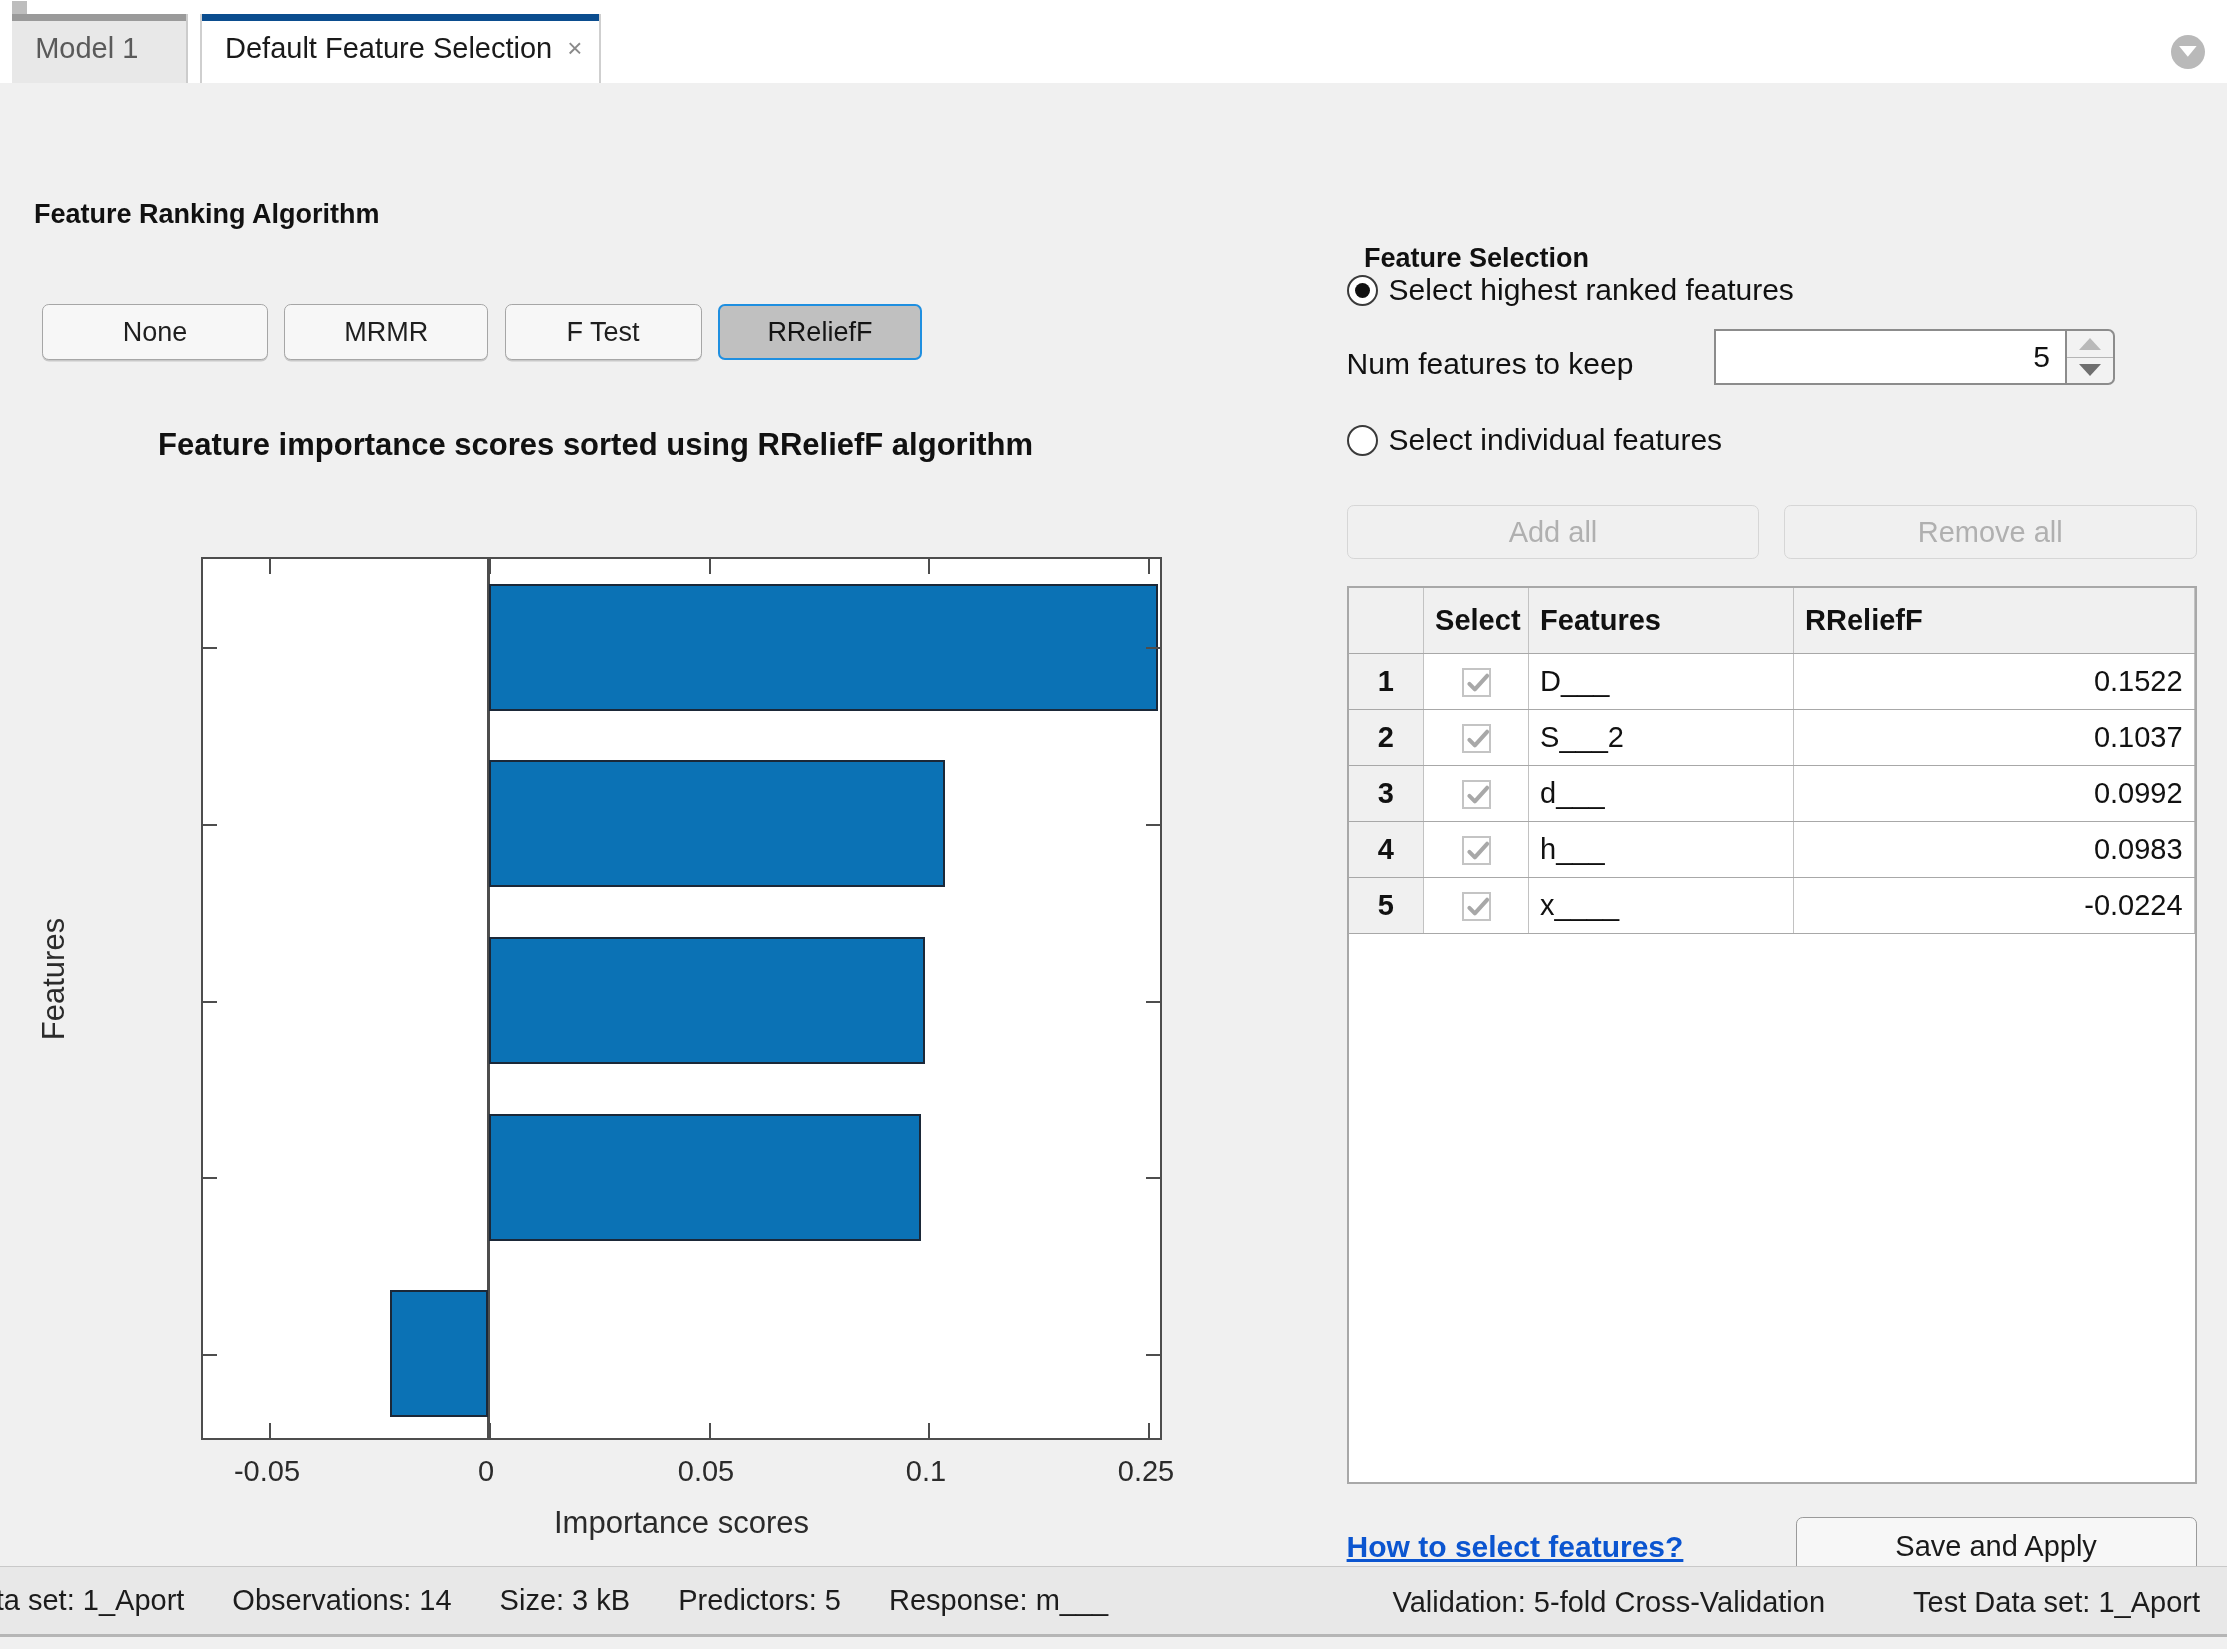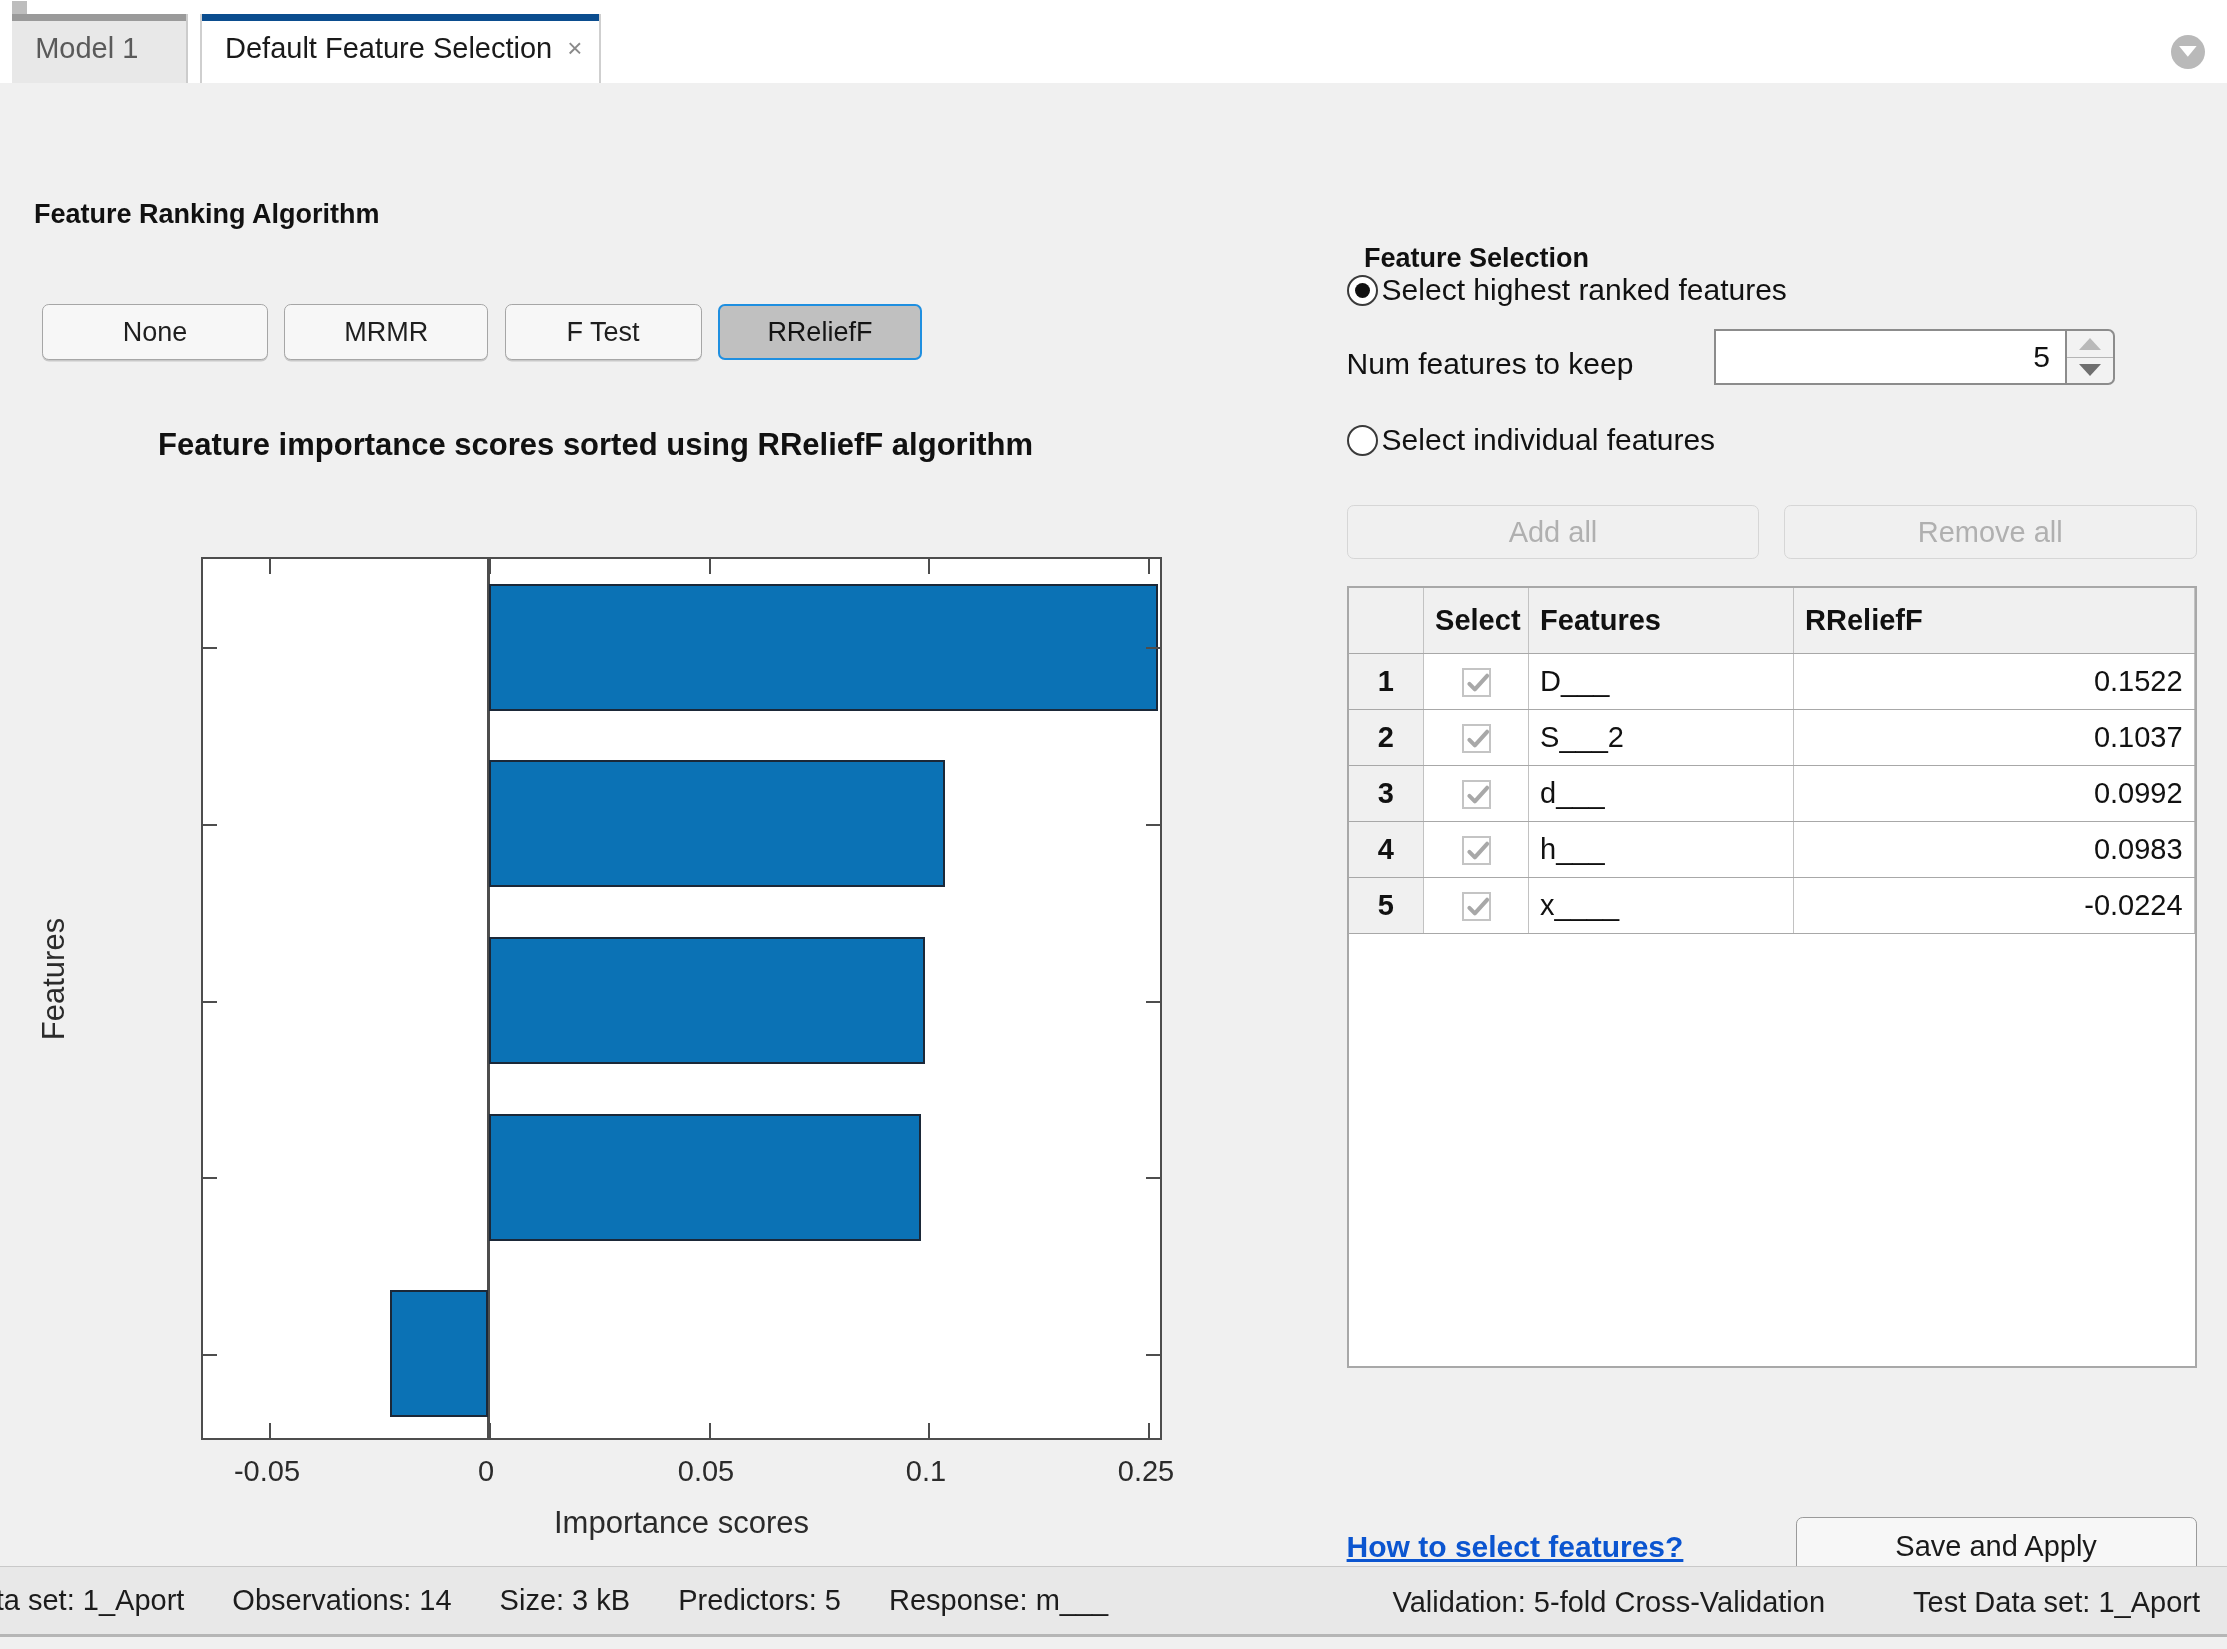--- a/index.html
+++ b/index.html
@@ -193,21 +193,21 @@
   .right-panel {
     position: absolute; left: 1333px; top: 83px;
     width: 894px; height: 1483px;
     background: #f0f0f0;
   }
   #heading-selection { left: 31px; top: 116px; margin-top: 44px; }
 
   .radio-row {
     position: absolute;
     display: flex; align-items: center;
-    gap: 4px;
+    gap: 11px;
     cursor: pointer;
   }
   #radio-highest { left: 13.6px; top: 190px; }
   #radio-individual { left: 13.6px; top: 340px; }
   .radio-outer {
     width: 31px; height: 31px;
     border-radius: 50%;
     border: 2.7px solid #3a3a3a;
     background: #ffffff;
     display: flex; align-items: center; justify-content: center;
@@ -274,21 +274,21 @@
     border: 1.4px solid #d6d6d6;
     border-radius: 6.8px;
     background: #f0f0f0;
     color: #b0b0b0;
     font-size: 29px;
     display: flex; align-items: center; justify-content: center;
   }
 
   .table-outer {
     position: absolute; left: 13.6px; top: 503px;
-    width: 850px; height: 782px;
+    width: 850px; height: 898px;
     background: #ffffff;
     border: 2px solid #a8a8a8;
   }
   table.feat {
     width: 100%;
     border-collapse: collapse;
     table-layout: fixed;
   }
   table.feat th, table.feat td {
     border-right: 1.4px solid #c2c2c2;

